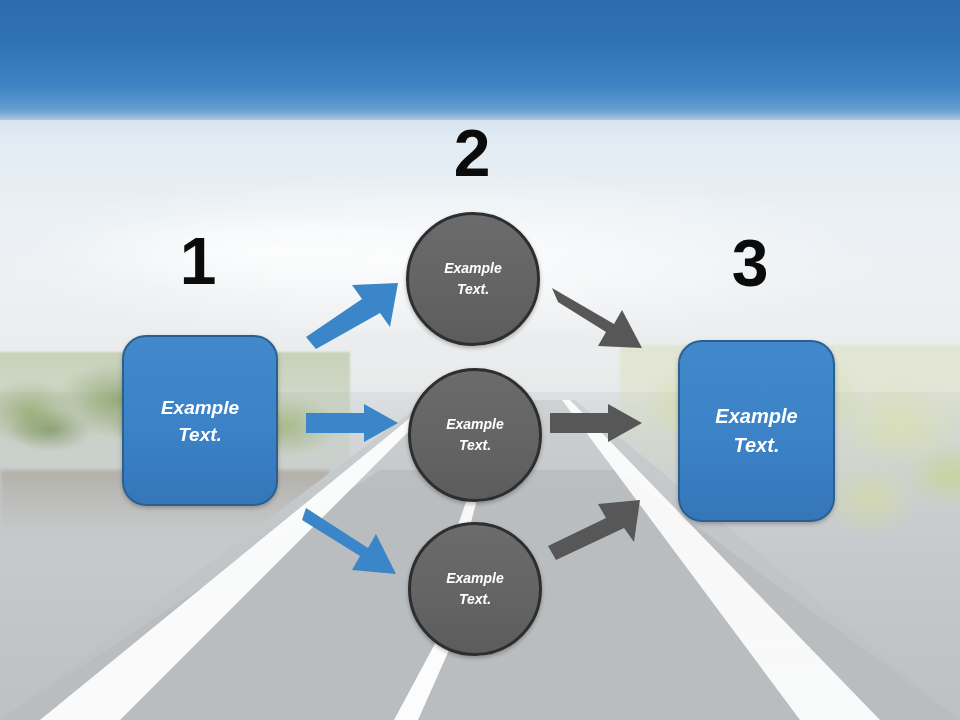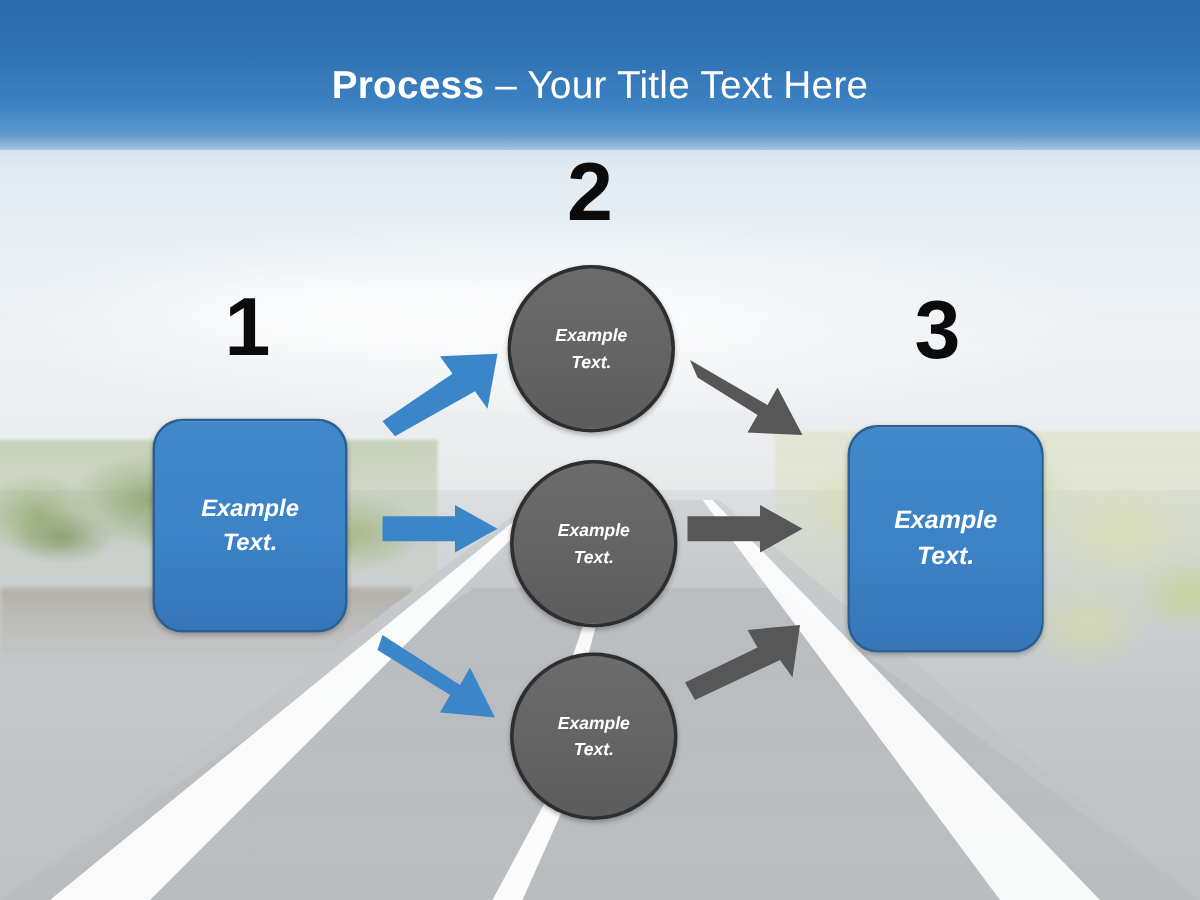--- a/index.html
+++ b/index.html
@@ -208,23 +208,20 @@
     <div class="line-left"></div>
     <div class="line-right"></div>
     <div class="dash1"></div>
     <div class="dash2"></div>
     <div class="dash3"></div>
     <div class="wash"></div>
   </div>
 
   <div class="header"></div>
   <div class="header-fade"></div>
-  <div class="title">
-    <span class="bold">Process</span><span class="light"> – Your Title Text Here</span>
-  </div>
 
   <div class="numeral" id="num1">1</div>
   <div class="numeral" id="num2">2</div>
   <div class="numeral" id="num3">3</div>
 
   <div class="box" id="box1">
     <div>
       <div>Example</div>
       <div>Text.</div>
     </div>

